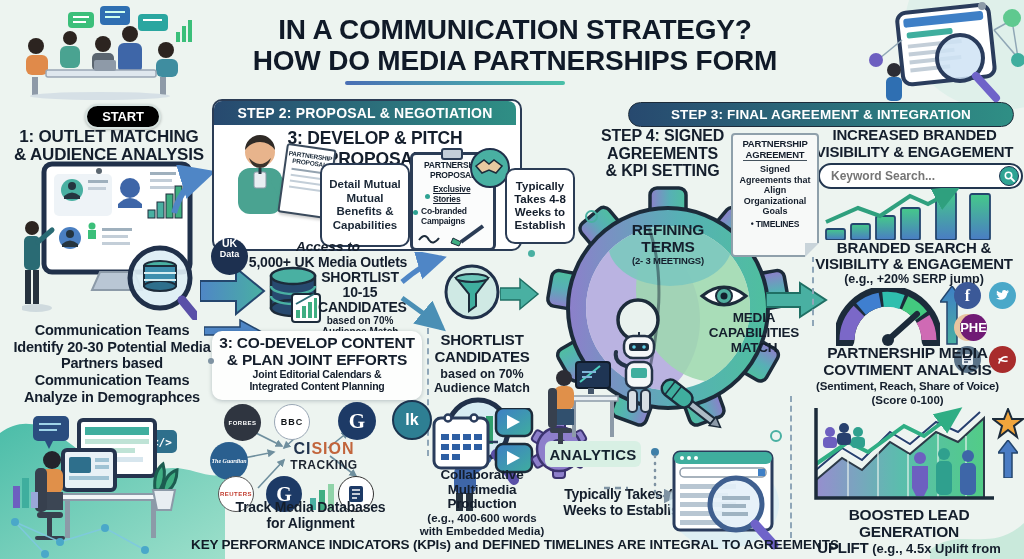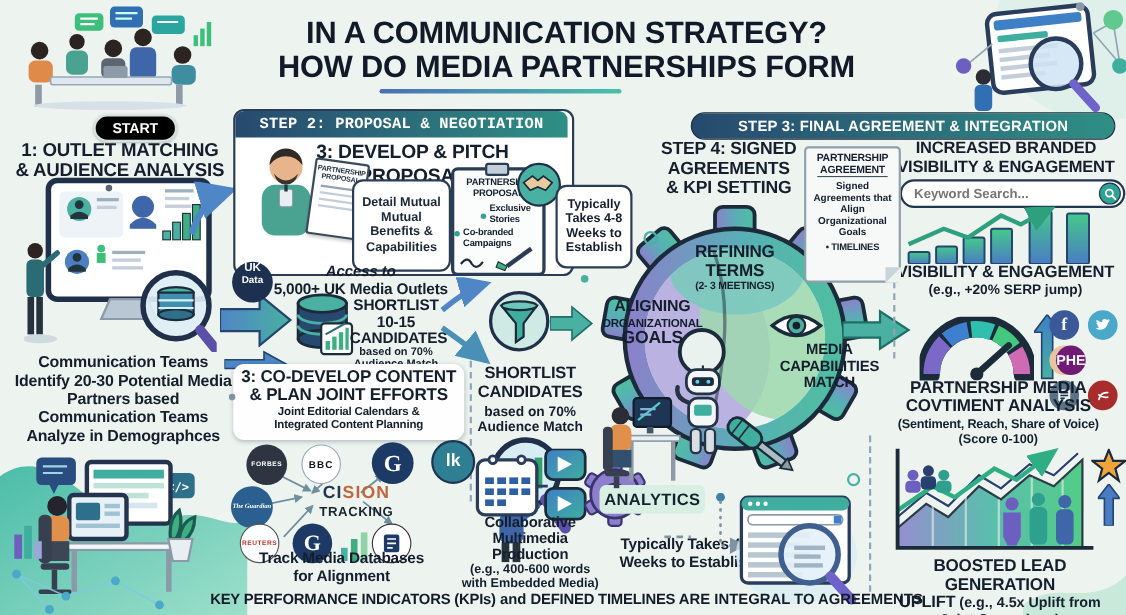--- a/index.html
+++ b/index.html
@@ -186,21 +186,21 @@
         <circle cx="100" cy="126" r="4"></circle>
         <circle cx="140" cy="148" r="4"></circle>
         <circle cx="40" cy="152" r="4"></circle>
       </g>
     <rect x="8" y="84" width="7" height="22" fill="#6d5fc0"></rect>
       <rect x="17" y="76" width="7" height="30" fill="#3fae9e"></rect>
       <rect x="26" y="90" width="7" height="16" fill="#9aa7d8"></rect>
   </svg>
 
   <div class="abs box" style="left:212px;top:99px;width:306px;height:148px;"></div>
-  <div class="abs hdr-grad" style="left:214px;top:101px;width:302px;height:24px;border-radius:8px 8px 0 0;display:flex;align-items:center;justify-content:center;font-family:Liberation Mono, monospace;">
+  <div class="abs hdr-grad" style="left:214px;top:101px;width:302px;height:24px;border-radius:8px 8px 0 0;display:flex;align-items:center;justify-content:center;">
     <span class="white b9" style="font-size:14px;letter-spacing:.2px;">STEP 2: PROPOSAL &amp; NEGOTIATION</span>
   </div>
   <div class="abs ctr b9" style="left:240px;top:128px;width:270px;font-size:17.5px;">3: DEVELOP &amp; PITCH PROPOSAL</div>
 
   <svg class="abs" style="left:216px;top:130px;" width="100" height="115" viewBox="0 0 100 115">
     <circle cx="44" cy="22" r="15" fill="#e8b48c"></circle>
       <path d="M29,20 a15,15 0 0 1 30,0 q-6,-8 -15,-8 q-9,0 -15,8 z" fill="#2f2a26"></path>
     <path d="M33,28 q11,12 22,0 q-3,10 -11,10 q-8,0 -11,-10 z" fill="#3a332c"></path>
     <rect x="22" y="38" width="44" height="46" rx="12" fill="#4aa391"></rect>
     <rect x="38" y="42" width="12" height="16" rx="2" fill="#e8eef2" stroke="#8c9aa8"></rect>
@@ -215,21 +215,21 @@
     <div style="margin:4px 6px;border-top:2px solid #c3ced8;"></div>
   </div>
 
   <div class="abs bubble ctr" style="left:320px;top:163px;width:82px;height:76px;display:flex;align-items:center;justify-content:center;padding:2px;">
     <span class="b7" style="font-size:11.5px;line-height:13.5px;color:#1a2736;">Detail Mutual Mutual Benefits &amp; Capabilities</span>
   </div>
 
   <div class="abs" style="left:410px;top:152px;width:80px;height:93px;background:#fbfcfc;border:3px solid #2b3c55;border-radius:6px;">
     <div class="abs" style="left:28px;top:-7px;width:18px;height:8px;background:#c3ced8;border:2px solid #2b3c55;border-radius:3px;"></div>
     <div class="ctr b9" style="font-size:8.5px;line-height:9.5px;margin-top:6px;color:#14202e;">PARTNERSHIP PROPOSAL</div>
-    <div style="display:flex;align-items:center;margin:5px 4px 0 24px;">
+    <div style="display:flex;align-items:center;margin:5px 4px 0 12px;text-decoration:underline;">
       <span style="width:5px;height:5px;border-radius:50%;background:#2fa393;margin:3px 3px 0 0;flex:0 0 auto;"></span>
       <span class="b9" style="font-size:8.5px;line-height:9.5px;">Exclusive Stories</span>
     </div>
     <div style="display:flex;align-items:flex-start;margin:3px 4px 0 0;">
       <span style="width:5px;height:5px;border-radius:50%;background:#2fa393;margin:3px 3px 0 0;flex:0 0 auto;"></span>
       <span class="b9" style="font-size:8.5px;line-height:9.5px;">Co-branded Campaigns</span>
     </div>
     <svg width="74" height="24" viewBox="0 0 74 24" style="position:absolute;left:0;bottom:0;">
       <path d="M6,16 q6,-8 10,0 q4,6 10,-2" fill="none" stroke="#1c2b3a" stroke-width="2"></path>
       <path d="M40,14 l8,4 l-2,4 l-8,-3 z" fill="#3fae82" stroke="#1c2b3a"></path>
@@ -496,25 +496,20 @@
       </g>
       <circle cx="118" cy="150" r="20" fill="#e9f2ee" stroke="#1c2b3a" stroke-width="3.5"></circle>
     </g>
   </svg>
 
   <div class="abs ctr" style="left:608px;top:222px;width:120px;z-index:3;">
     <div class="b9" style="font-size:15.5px;line-height:16.5px;">REFINING</div>
     <div class="b9" style="font-size:15.5px;line-height:16.5px;">TERMS</div>
     <div class="b9" style="font-size:9.5px;line-height:11px;">(2- 3 MEETINGS)</div>
   </div>
-  <div class="abs ctr" style="left:540px;top:272px;width:106px;z-index:3;">
-    <div class="b9" style="font-size:14.5px;line-height:15.5px;">ALIGNING</div>
-    <div class="b9" style="font-size:10.5px;line-height:12px;">ORGANIZATIONAL</div>
-    <div class="b9" style="font-size:16px;line-height:16px;">GOALS</div>
-  </div>
   <svg class="abs" style="left:698px;top:280px;z-index:3;" width="52" height="32" viewBox="0 0 52 32">
     <path d="M4,16 Q26,-2 48,16 Q26,34 4,16 Z" fill="#fff" stroke="#1c2b3a" stroke-width="3"></path>
     <circle cx="26" cy="16" r="8" fill="#4fae9e" stroke="#1c2b3a" stroke-width="2"></circle>
       <circle cx="26" cy="16" r="3.5" fill="#14202e"></circle>
   </svg>
   <div class="abs ctr" style="left:692px;top:310px;width:124px;z-index:3;">
     <div class="b9" style="font-size:13.5px;line-height:15px;">MEDIA</div>
     <div class="b9" style="font-size:13.5px;line-height:15px;">CAPABILITIES</div>
     <div class="b9" style="font-size:13.5px;line-height:15px;">MATCH</div>
   </div>
@@ -679,20 +674,21 @@
       <rect x="27" y="36" width="19" height="16" rx="2"></rect>
       <rect x="52" y="28" width="19" height="24" rx="2"></rect>
       <rect x="77" y="20" width="19" height="32" rx="2"></rect>
       <rect x="112" y="4" width="20" height="48" rx="2"></rect>
       <rect x="146" y="6" width="20" height="46" rx="2"></rect>
     </g>
     <path d="M2,34 L34,20 L56,28 L86,8 L104,16 L130,2" fill="none" stroke="#2fa07e" stroke-width="4" marker-end="url(#ah6)"></path>
   </svg>
 
   <div class="abs ctr" style="left:810px;top:240px;width:208px;">
+    <div class="b9" style="font-size:15px;line-height:16px;">BRANDED SEARCH &amp;</div>
     <div class="b9" style="font-size:15px;line-height:16px;">VISIBILITY &amp; ENGAGEMENT</div>
     <div class="b7" style="font-size:12.5px;line-height:15px;">(e.g., +20% SERP jump)</div>
   </div>
 
   <svg class="abs" style="left:836px;top:288px;" width="104" height="58" viewBox="0 0 104 58">
     <path d="M8,52 A44,44 0 0 1 96,52" fill="none" stroke="#1c2b3a" stroke-width="21" stroke-linecap="round"></path>
     <path d="M11,52 A41,41 0 0 1 23,23" fill="none" stroke="#7b68c8" stroke-width="15"></path>
     <path d="M25,21 A41,41 0 0 1 44,12" fill="none" stroke="#3f7fd0" stroke-width="15"></path>
     <path d="M47,11.5 A41,41 0 0 1 66,14" fill="none" stroke="#2fbfae" stroke-width="15"></path>
     <path d="M69,15 A41,41 0 0 1 85,28" fill="none" stroke="#43c97f" stroke-width="15"></path>

